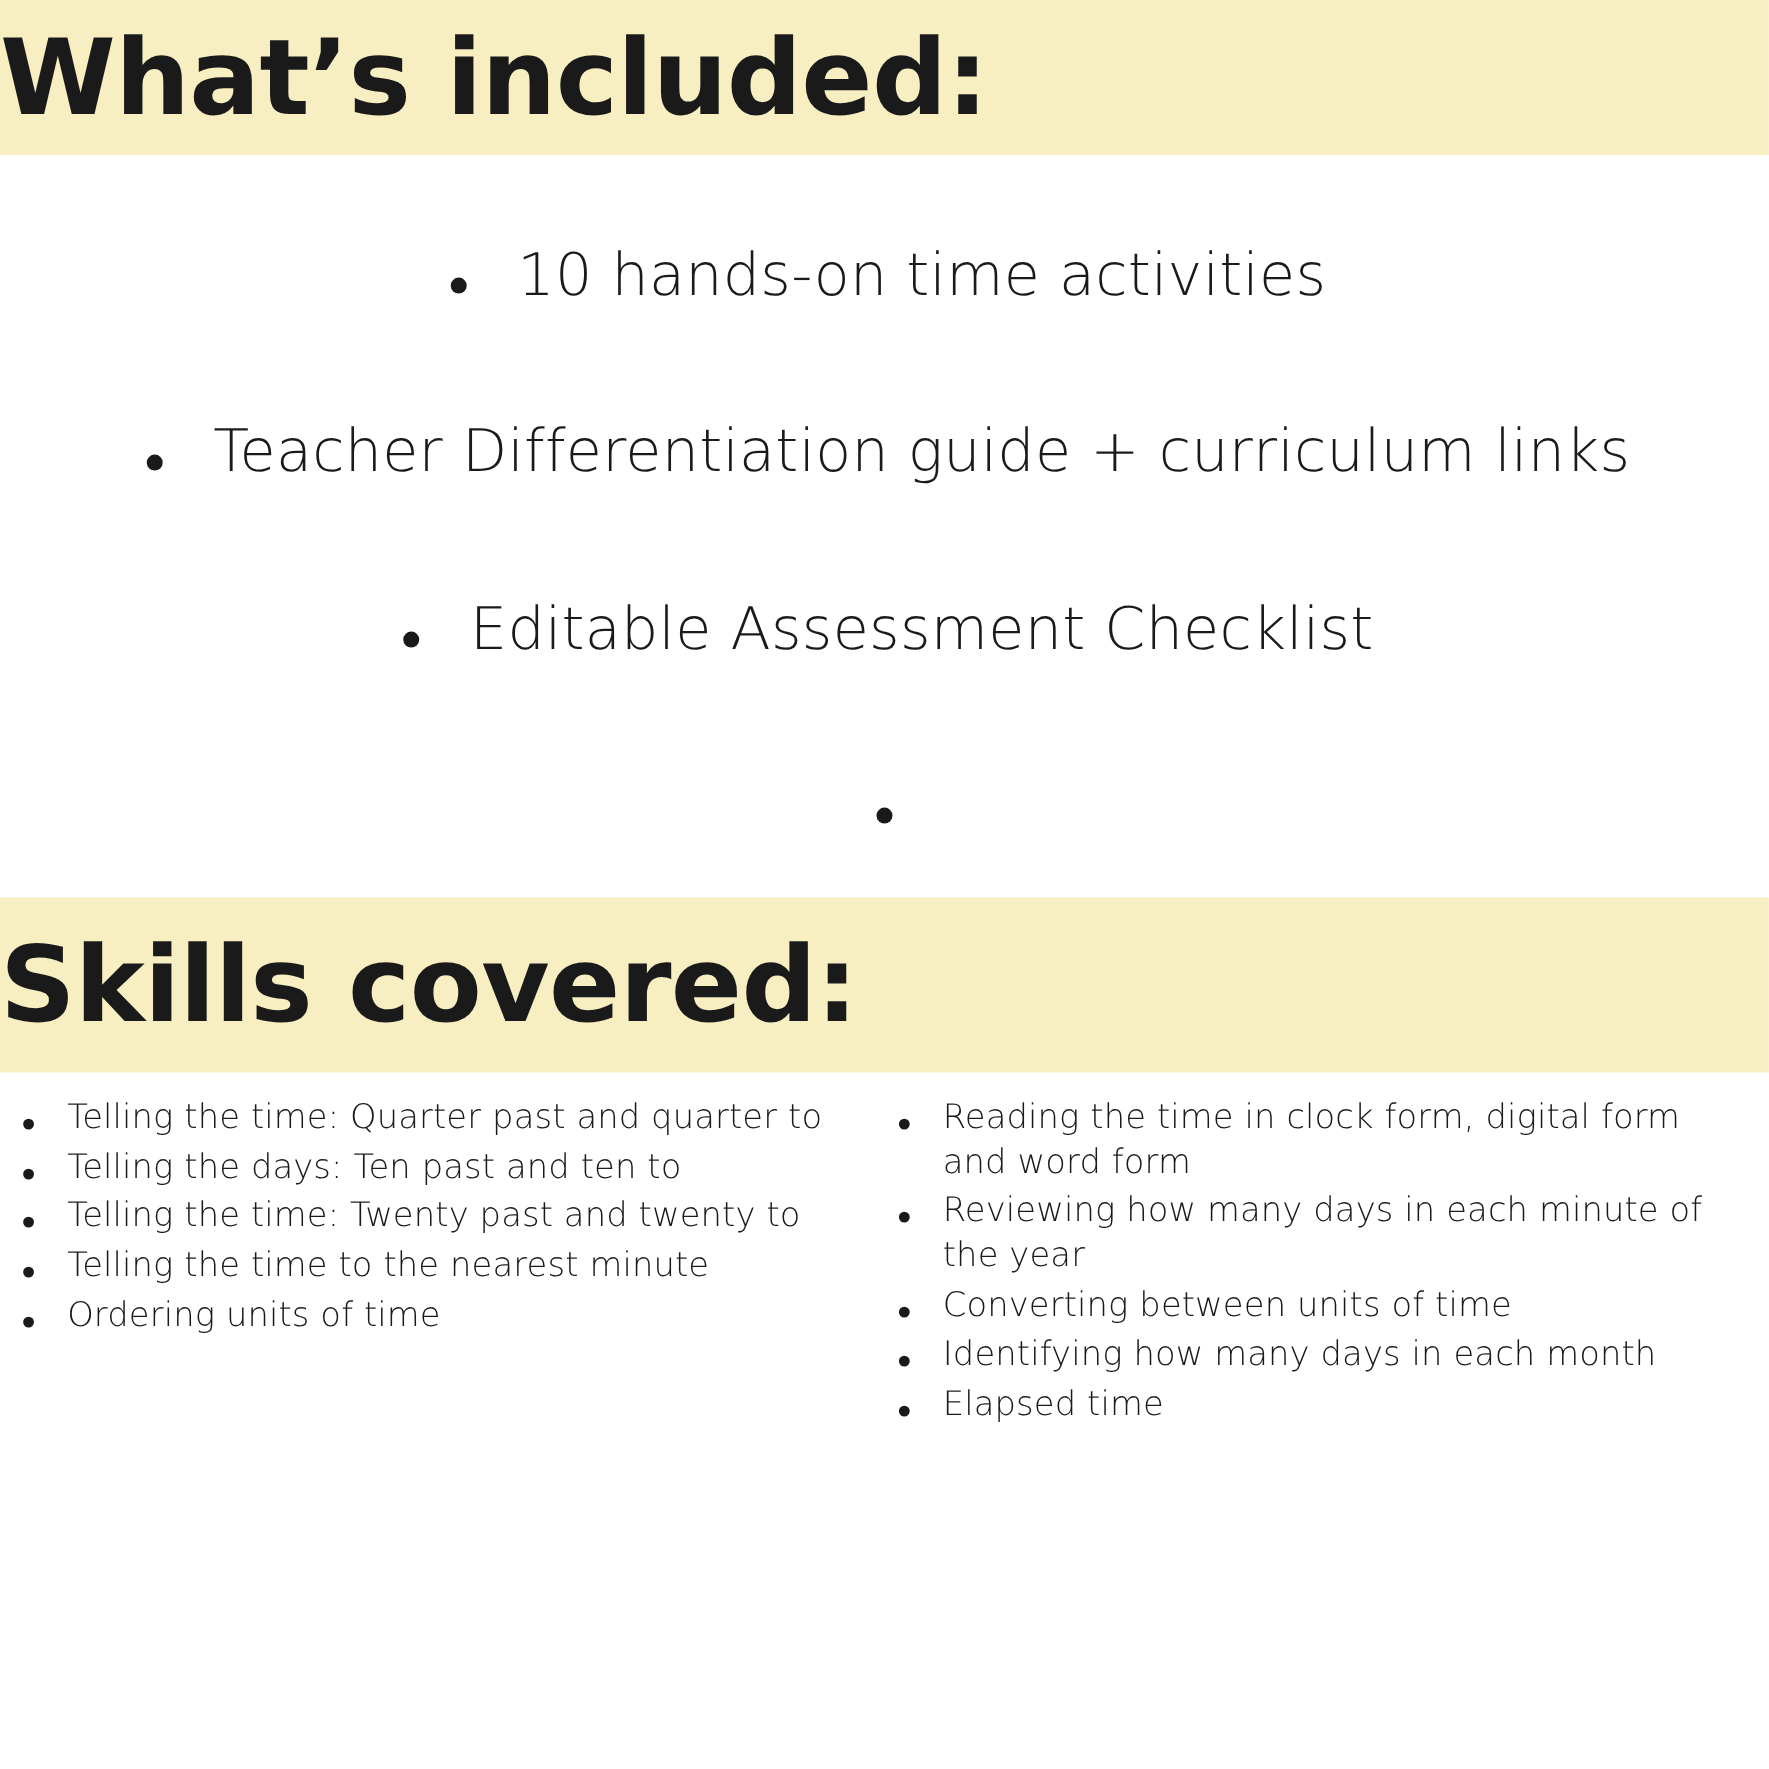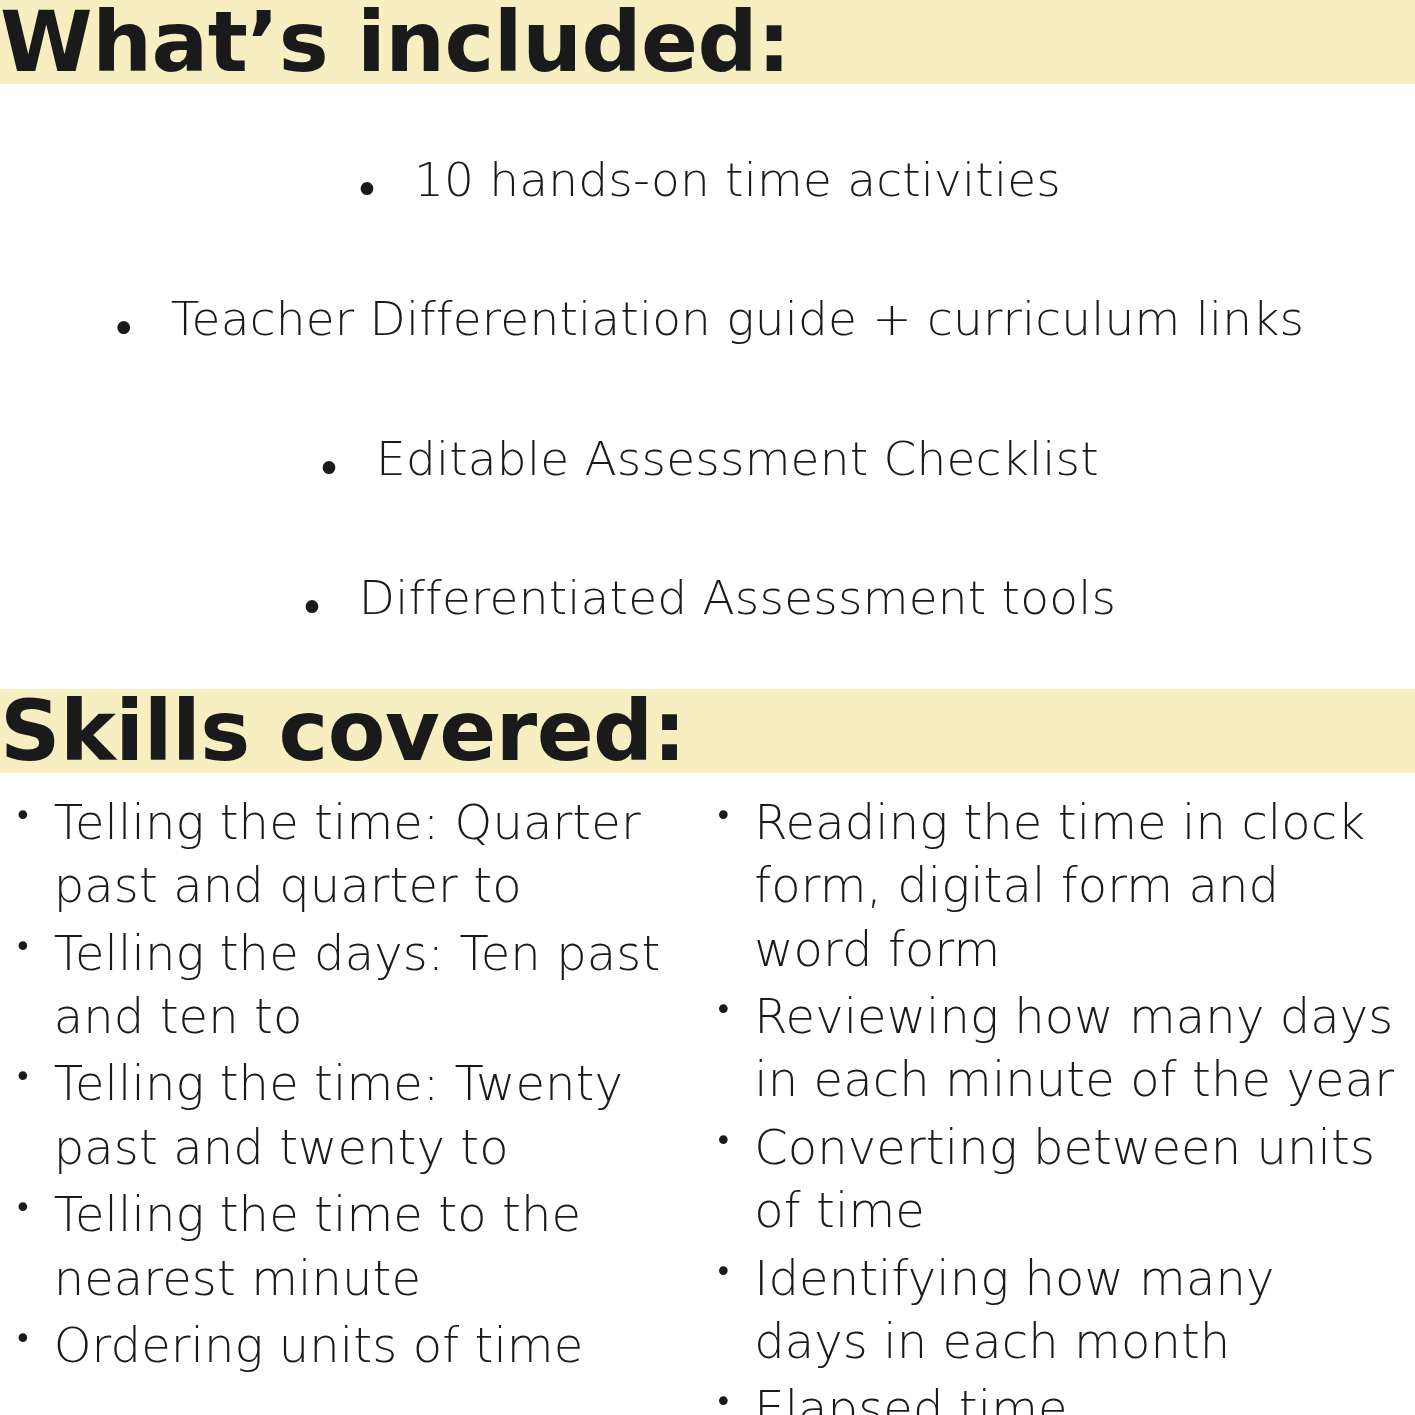--- a/index.html
+++ b/index.html
@@ -34,21 +34,20 @@
     line-height: 1.0;
     color: #1a1a1a;
     letter-spacing: -0.5px;
     text-align: center;
   }
   #banner-included {
     height: 124px;
   }
   #banner-skills {
     height: 140px;
-    margin-top: 11px;
   }
   .included-section {
     flex: 0 0 auto;
     height: 594px;
     display: flex;
     flex-direction: column;
     justify-content: space-around;
     padding: 26px 0 10px 0;
     box-sizing: border-box;
   }
@@ -94,21 +93,21 @@
   }
   .bullet-sm {
     font-size: 30px;
     line-height: 1;
     color: #1a1a1a;
     position: relative;
     top: 10px;
     flex: 0 0 auto;
   }
   .skill-text {
-    font-size: 48px;
+    font-size: 27px;
     line-height: 1.32;
     color: #1a1a1a;
     font-weight: 300;
     letter-spacing: 0.1px;
   }
 </style>
 </head>
 <body>
 
 <div class="page">
@@ -129,21 +128,20 @@
       <span class="included-text">Teacher Differentiation guide + curriculum links</span>
     </div>
 
     <div class="included-item">
       <span class="bullet-lg">•</span>
       <span class="included-text">Editable Assessment Checklist</span>
     </div>
 
     <div class="included-item">
       <span class="bullet-lg">•</span>
-      <span class="included-text">Differentiated Assessment tools</span>
     </div>
 
   </div>
 
   <div class="banner" id="banner-skills">
     <div class="banner-title">Skills covered:</div>
   </div>
 
   <div class="skills-section">
 

